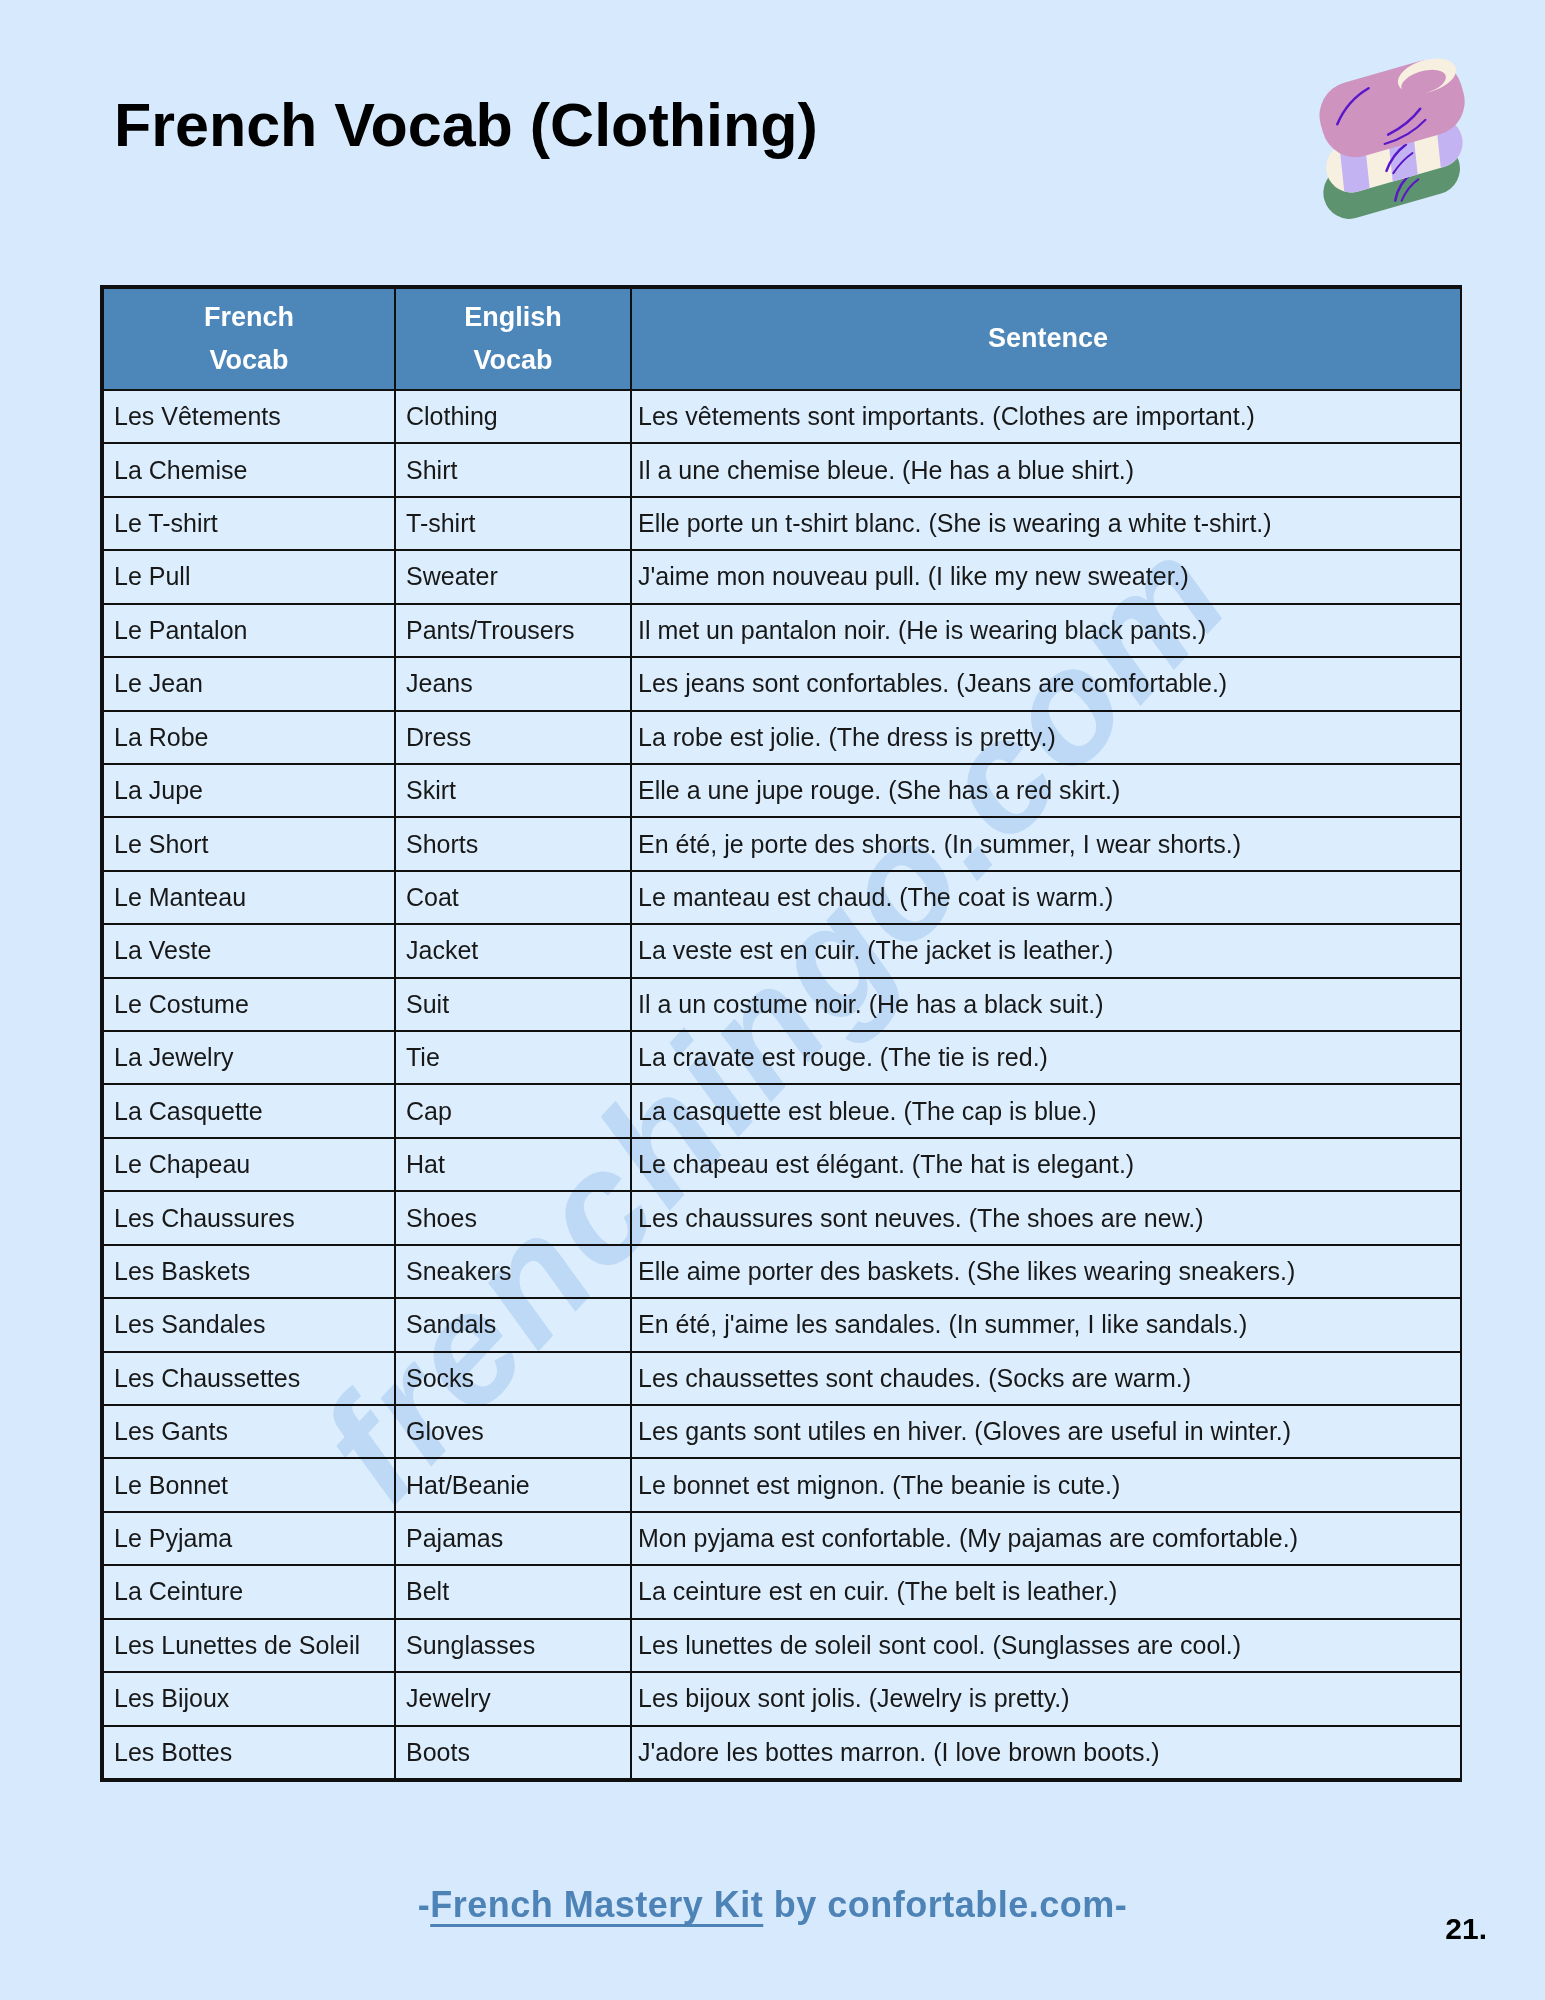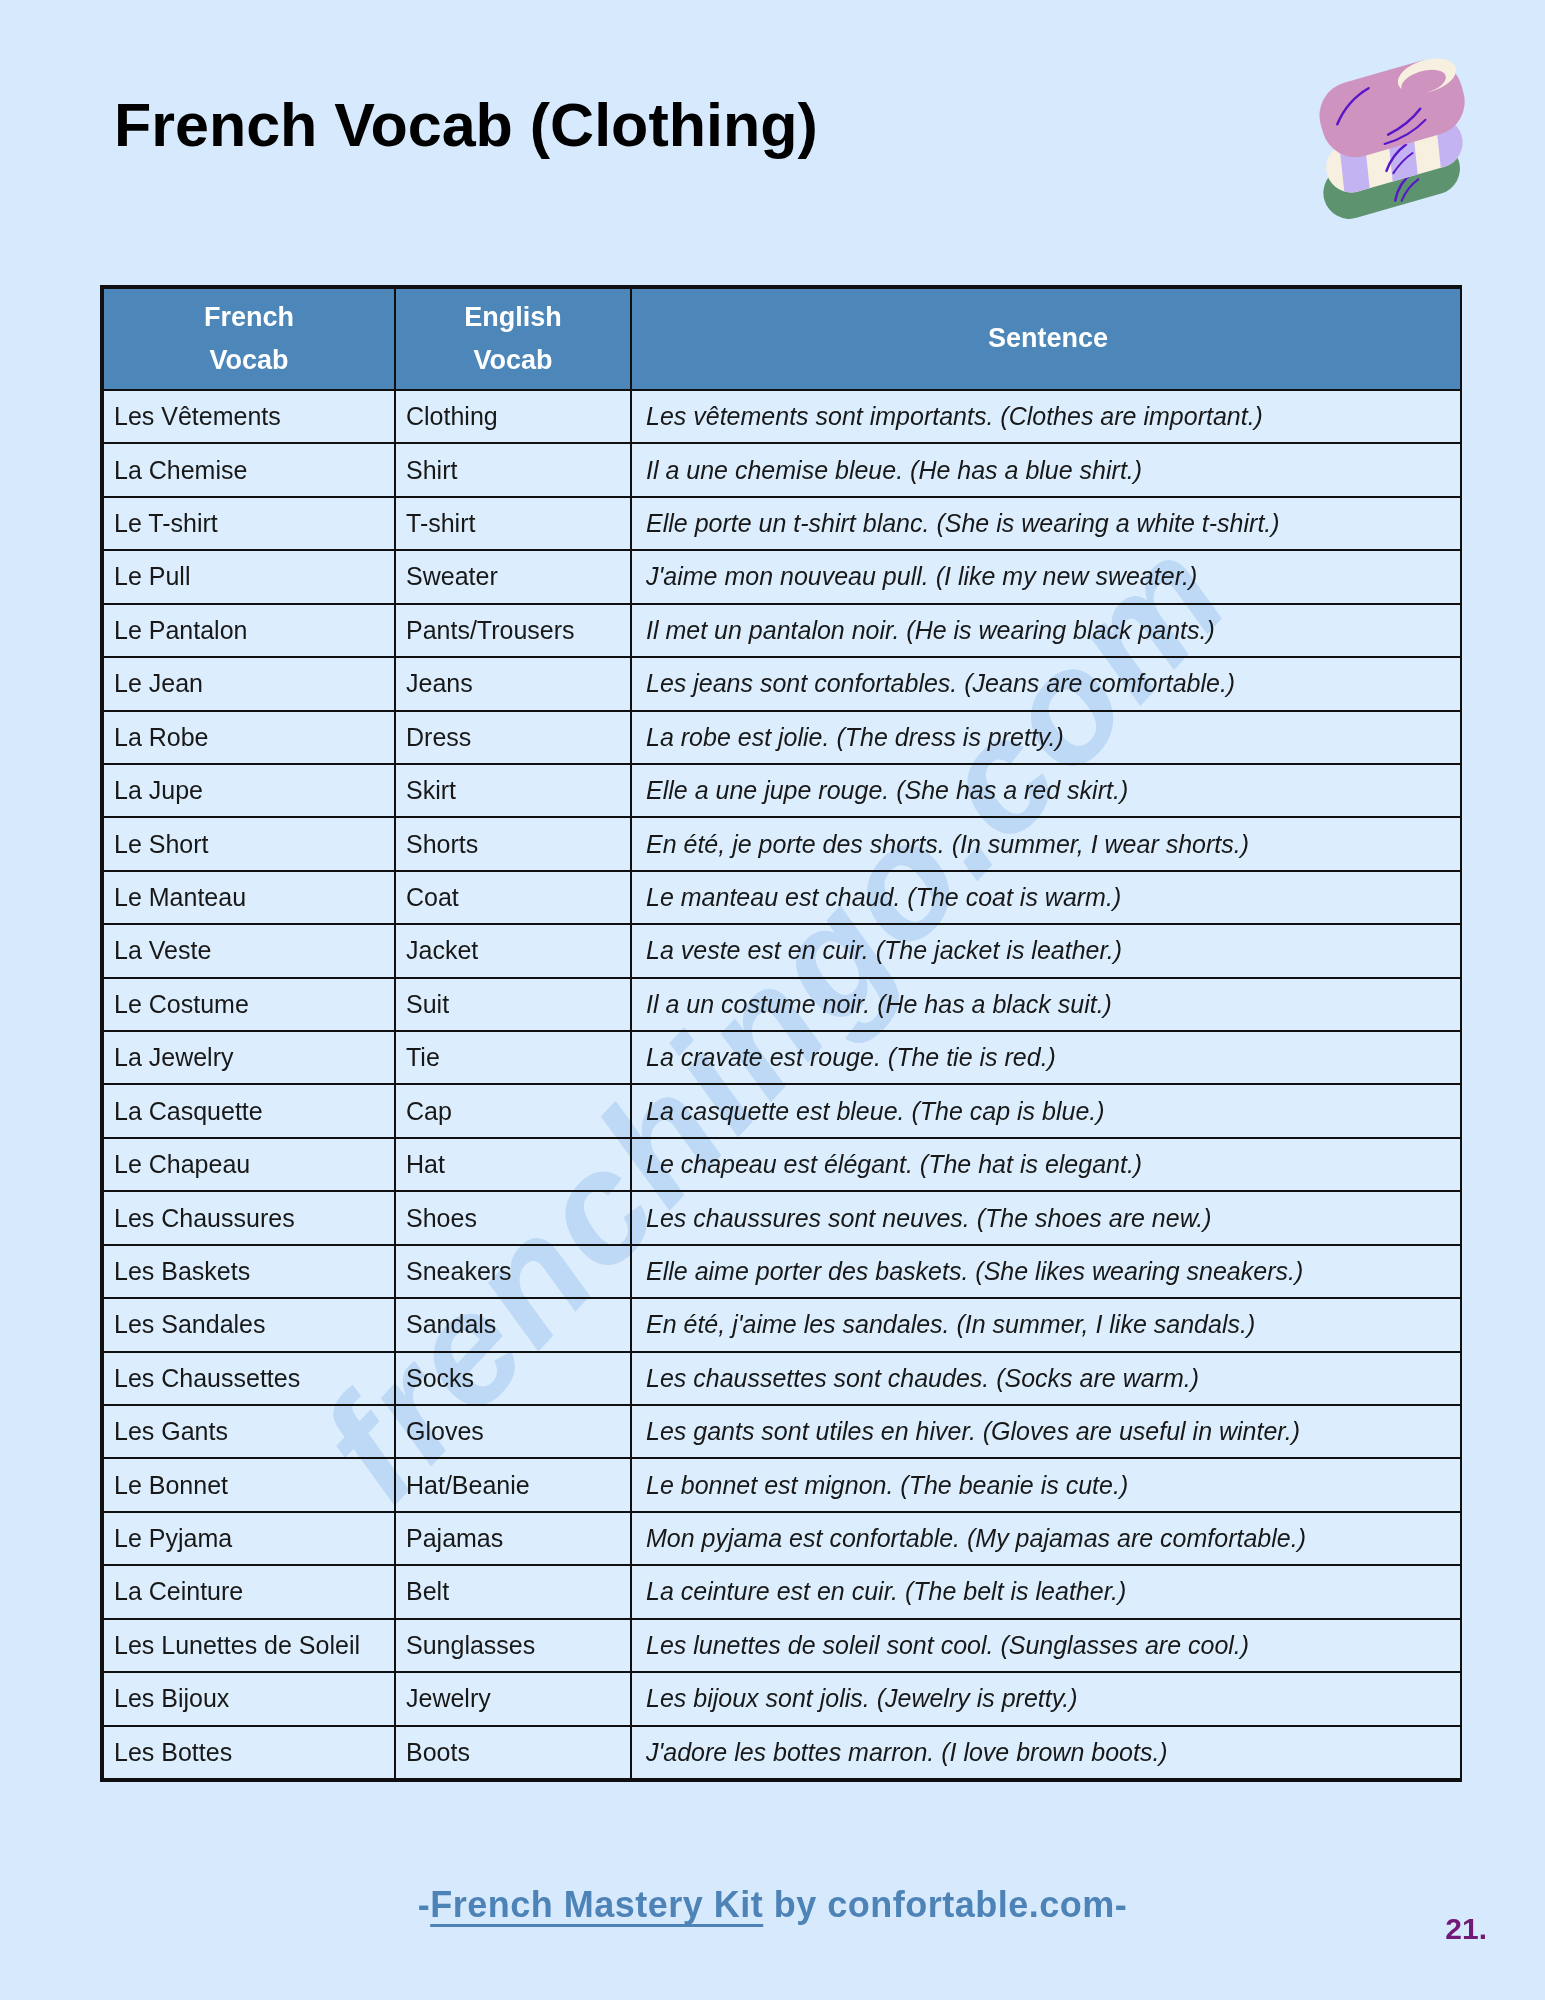--- a/index.html
+++ b/index.html
@@ -32,31 +32,31 @@
   table.vocab th{
     background:#4d86b8;color:#ffffff;font-size:27px;font-weight:bold;
     text-align:center;vertical-align:middle;white-space:pre-line;
     border:2px solid #101010;height:98px;line-height:1.6;
   }
   table.vocab td{
     border:2px solid #101010;background:transparent;
     font-size:25px;color:#181818;vertical-align:middle;
     padding:0 8px 0 10px;overflow:hidden;
   }
-  table.vocab td.sentence{padding-left:14px;font-style:italic;}
+  table.vocab td.sentence{padding-left:6px;}
   .footer{
     position:absolute;left:0;top:1884px;width:100%;text-align:center;
     font-size:36px;font-weight:bold;color:#4d83b6;letter-spacing:0.5px;
   }
   .footer .underlined{
     text-decoration:underline;text-decoration-thickness:3px;text-underline-offset:7px;
   }
   .page-number{
     position:absolute;right:58px;top:1912px;
-    font-size:30px;font-weight:bold;color:#701a75;
+    font-size:30px;font-weight:bold;color:#000000;
   }
 </style>
 </head>
 <body>
 
 <h1 class="page-title">French Vocab (Clothing)</h1>
 
 <svg class="clothes-icon" viewBox="0 0 158 170" xmlns="http://www.w3.org/2000/svg" aria-hidden="true">
 
   <g transform="rotate(-16 79 128)">

